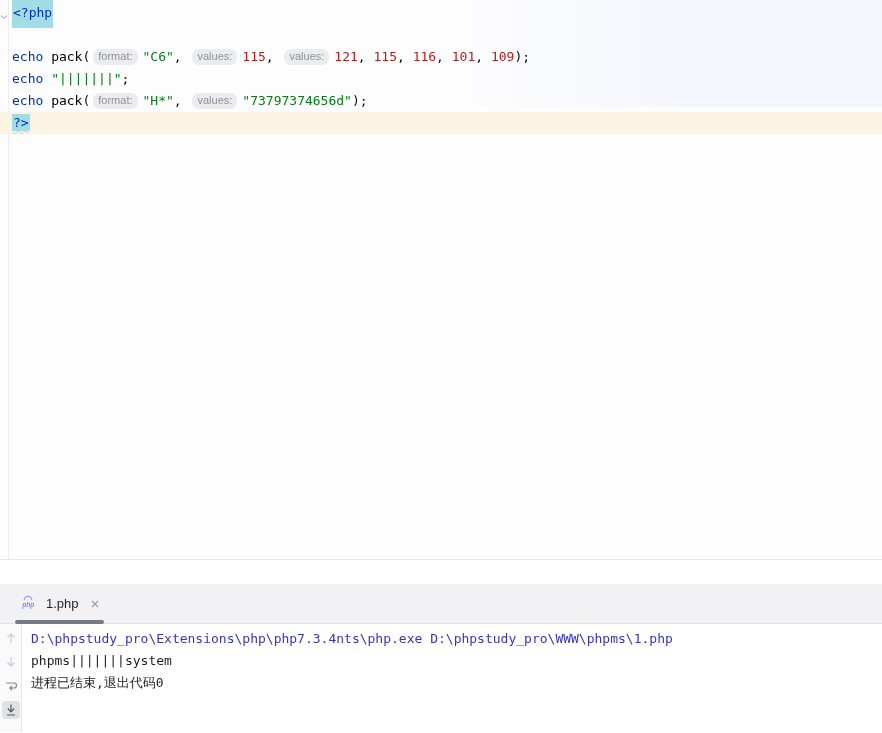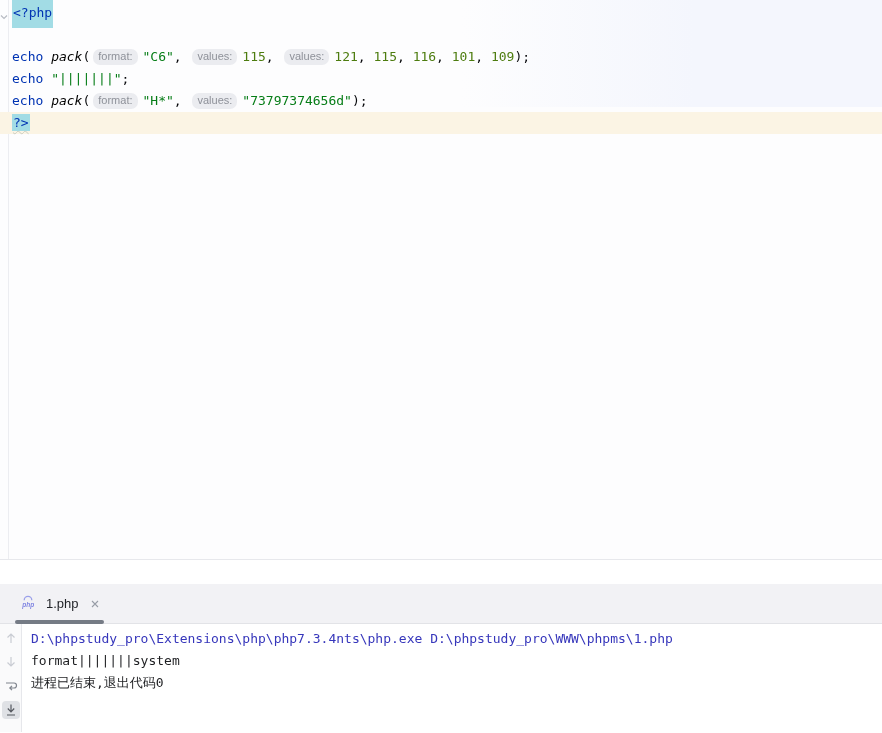--- a/index.html
+++ b/index.html
@@ -17,23 +17,23 @@
     pointer-events:none;
   }
   .gutter-line { position:absolute; left:8px; top:0; width:1px; height:559px; background:#ecedf1; }
   .fold-chevron { position:absolute; left:0; top:7px; width:8px; height:8px; color:#b7bbc3; }
   .code { position:relative; padding-top:2px; font-family:"DejaVu Sans Mono","Liberation Mono",monospace;
           font-size:13px; line-height:22px; color:#08090c; }
   .code-line { position:relative; height:22px; white-space:pre; padding-left:12px; }
   .code-line.caret-row { background:#fbf4e4; }
   .tk-kw  { color:#0033b3; }
   .tk-pl  { color:#08090c; }
-  .tk-fn  { color:#000000; font-style:italic; }
+  .tk-fn  { color:#000000; }
   .tk-str { color:#067d17; }
-  .tk-num { color:#4d7c0f; }
+  .tk-num { color:#b91c1c; }
   .tk-tag { color:#0033b3; background:#a2dce5; padding:8px 1px; }
   .tk-tagw{ color:#0033b3; background:#a2dce5; padding:1px 1px;
             text-decoration:underline wavy 1px #c9ccc0; text-underline-offset:3px; }
   .tk-hint{ display:inline-block; background:#ebecf0; color:#8e9199;
             font-family:"Liberation Sans",sans-serif; font-size:11px; line-height:15px;
             border-radius:7px; padding:0 5px 1px 5px; margin:0 5px 6px 3px;
             vertical-align:baseline; position:relative; top:-1px; }
 
   
   .tw-spacer { width:882px; height:24px; background:#ffffff; }
@@ -117,14 +117,14 @@
       <svg width="14" height="14" viewBox="0 0 14 14">
           <path d="M2 4 H10 A2.5 2.5 0 0 1 10 9 H6.5 M8 6.8 L5.8 9 L8 11.2" fill="none" stroke="currentColor" stroke-width="1.2"></path>
         </svg>
     </span>
     <span class="cicon selected">
       <svg width="14" height="14" viewBox="0 0 14 14">
           <path d="M7 1.5 V8.5 M3.8 5.5 L7 8.8 L10.2 5.5 M3 12 H11" fill="none" stroke="currentColor" stroke-width="1.2"></path>
         </svg>
     </span>
   </div>
-  <div class="console-out"><div class="cl-cmd">D:\phpstudy_pro\Extensions\php\php7.3.4nts\php.exe D:\phpstudy_pro\WWW\phpms\1.php</div><div class="cl-out">format|||||||system</div><div class="cl-out">进程已结束,退出代码0</div></div>
+  <div class="console-out"><div class="cl-cmd">D:\phpstudy_pro\Extensions\php\php7.3.4nts\php.exe D:\phpstudy_pro\WWW\phpms\1.php</div><div class="cl-out">phpms|||||||system</div><div class="cl-out">进程已结束,退出代码0</div></div>
 </div>
 
 </body></html>

